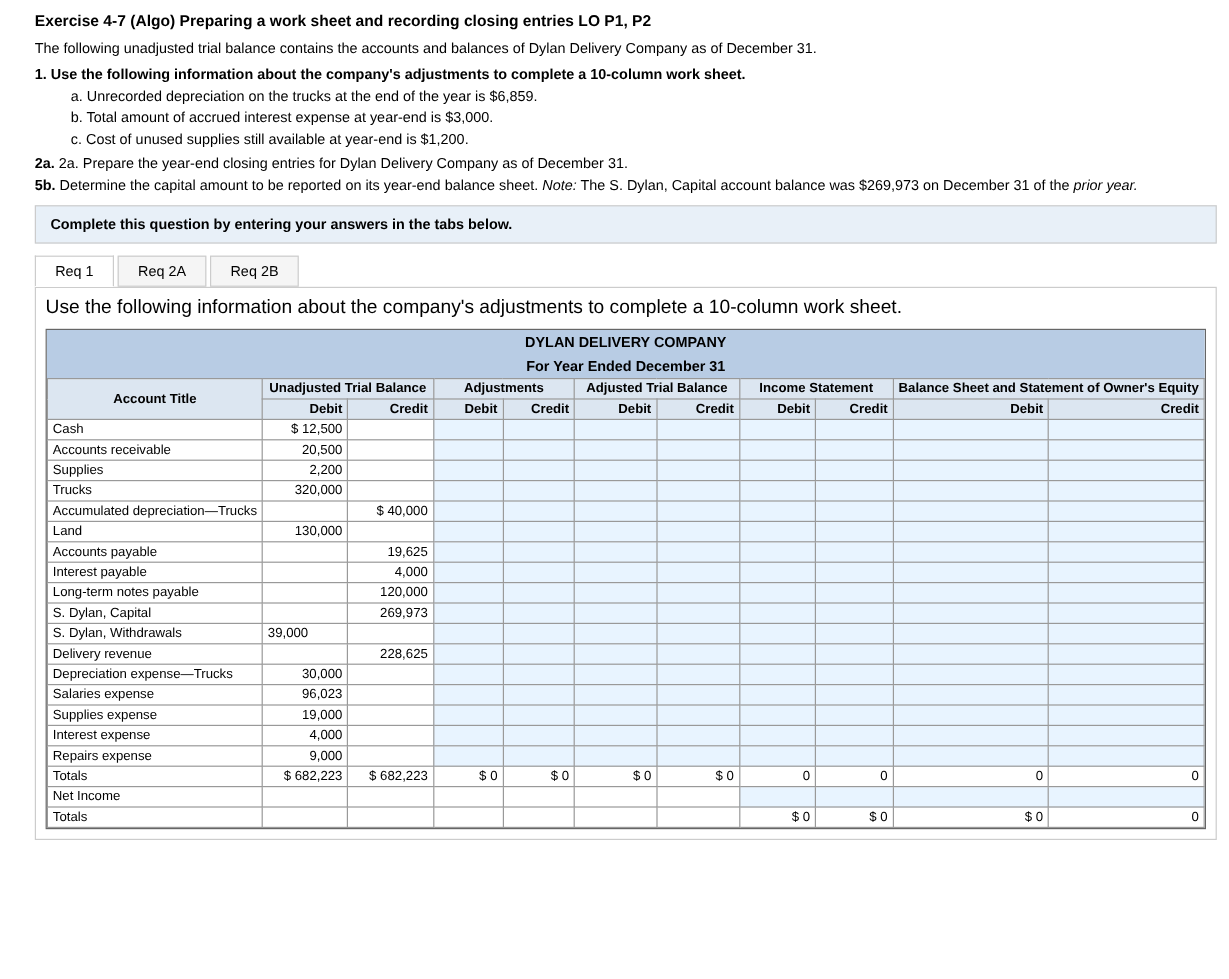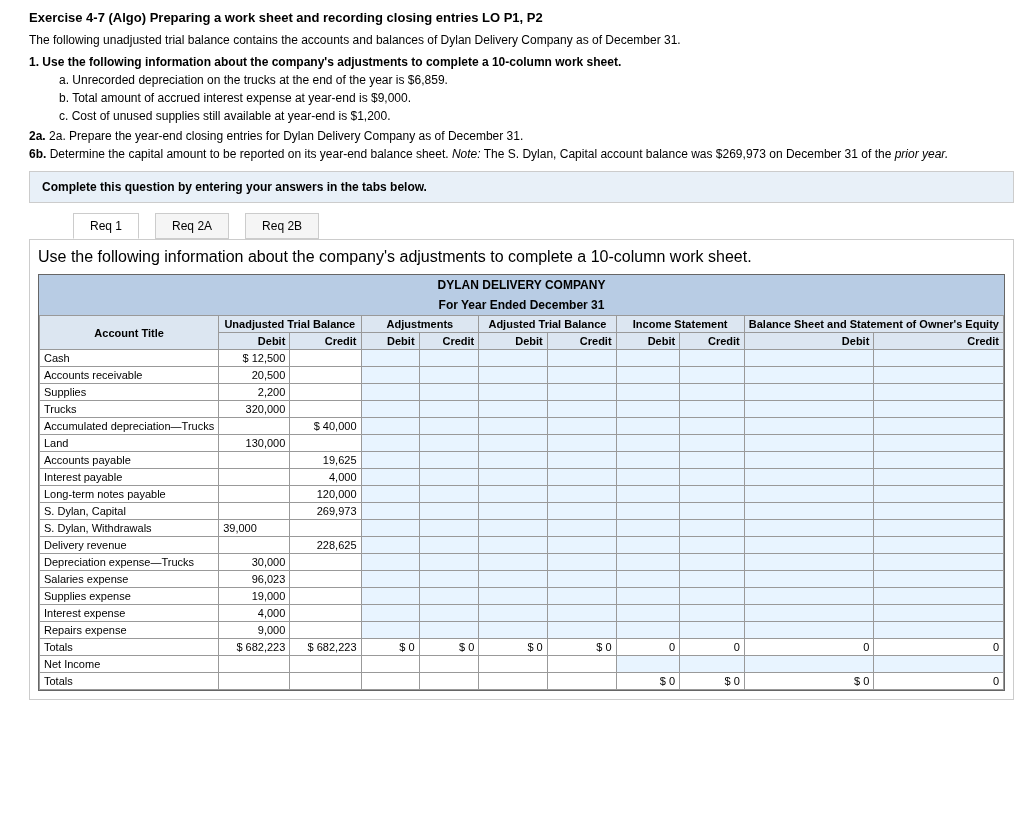--- a/index.html
+++ b/index.html
@@ -7,21 +7,21 @@
     .page { max-width: 1024px; margin: 0 auto; padding-left: 19px; }
     .title { font-weight: bold; font-size: 13px; margin-bottom: 8px; }
     .intro { margin-bottom: 8px; font-size: 12px; }
     .section { margin-bottom: 6px; }
     .section p { margin-bottom: 4px; }
     .indent2 { margin-left: 30px; }
     .bold { font-weight: bold; }
     .italic { font-style: italic; }
     .blue-box { background: #e8f0f8; border: 1px solid #ccc; padding: 8px 12px; margin: 10px 0; font-weight: bold; font-size: 12px; }
     .tabs-container { margin: 10px 0; }
-    .tabs { display: flex; gap: 16px; margin-bottom: 0; margin-left: 44px; }
+    .tabs { display: flex; gap: 3px; margin-bottom: 0; }
     .tab { border: 1px solid #ccc; padding: 5px 16px; cursor: pointer; background: #f5f5f5; font-size: 12px; }
     .tab.active { background: #fff; border-bottom: 1px solid #fff; }
     .tab-content { border: 1px solid #ccc; padding: 8px; background: #fff; }
     .tab-instruction { font-size: 16px; margin-bottom: 8px; }
     .worksheet-container { border: 1px solid #666; overflow-x: auto; }
     .worksheet-header { text-align: center; background: #b8cce4; padding: 3px; font-weight: bold; font-size: 12px; }
     table { border-collapse: collapse; width: 100%; font-size: 11px; }
     table th, table td { border: 1px solid #999; padding: 2px 4px; white-space: nowrap; }
     table th { background: #dce6f1; text-align: center; font-weight: bold; }
     .account-col { width: 160px; min-width: 140px; }
@@ -38,28 +38,28 @@
 
 <div class="page">
   <div class="title">Exercise 4-7 (Algo) Preparing a work sheet and recording closing entries LO P1, P2</div>
 
   <div class="intro">The following unadjusted trial balance contains the accounts and balances of Dylan Delivery Company as of December 31.</div>
 
   <div class="section">
     <p class="bold">1. Use the following information about the company's adjustments to complete a 10-column work sheet.</p>
     <div class="indent2">
       <p><span>a. Unrecorded depreciation on the trucks at the end of the year is $6,859.</span></p>
-      <p><span>b. Total amount of accrued interest expense at year-end is $9,000.</span></p>
+      <p><span>b. Total amount of accrued interest expense at year-end is $3,000.</span></p>
       <p><span>c. Cost of unused supplies still available at year-end is $1,200.</span></p>
     </div>
   </div>
 
   <div class="section" style="margin-top:6px;">
     <p><span class="bold">2a.</span> <span>2a. Prepare the year-end closing entries for Dylan Delivery Company as of December 31.</span></p>
-    <p><span class="bold">6b.</span> Determine the capital amount to be reported on its year-end balance sheet. <span class="italic">Note:</span> The S. Dylan, Capital account balance was $269,973 on December 31 of the <span class="italic">prior year.</span></p>
+    <p><span class="bold">5b.</span> Determine the capital amount to be reported on its year-end balance sheet. <span class="italic">Note:</span> The S. Dylan, Capital account balance was $269,973 on December 31 of the <span class="italic">prior year.</span></p>
   </div>
 
   <div class="blue-box">Complete this question by entering your answers in the tabs below.</div>
 
   <div class="tabs-container">
     <div class="tabs">
       <div class="tab active">Req 1</div>
       <div class="tab">Req 2A</div>
       <div class="tab">Req 2B</div>
     </div>

